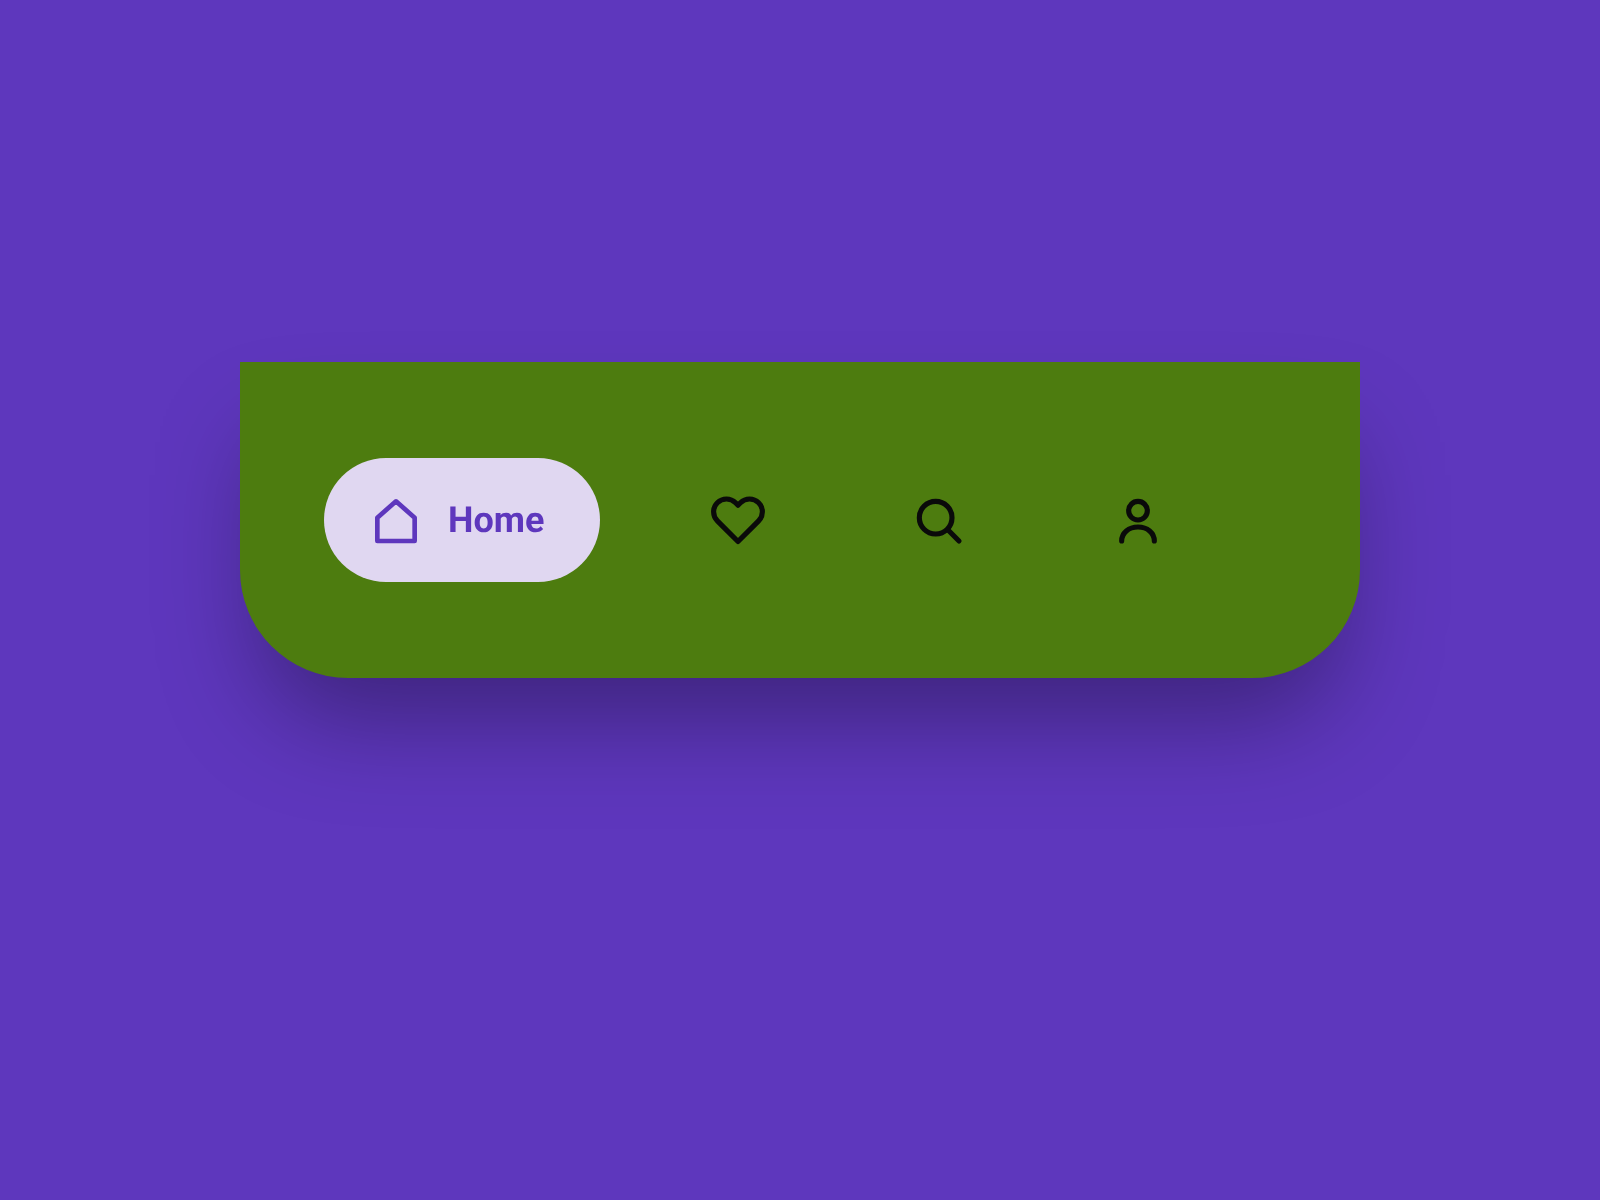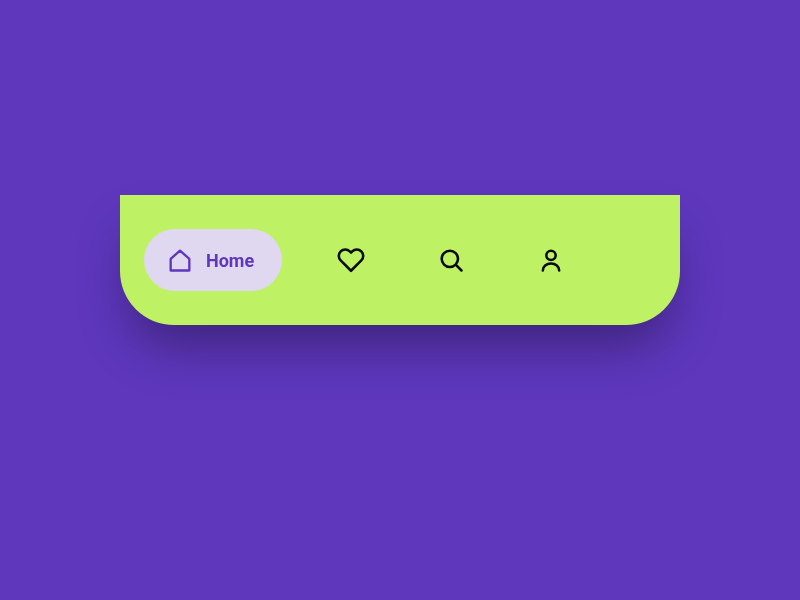--- a/index.html
+++ b/index.html
@@ -8,27 +8,27 @@
     height: 600px;
     background: #5e37bd;
     display: flex;
     align-items: center;
     justify-content: center;
     font-family: -apple-system, BlinkMacSystemFont, "Segoe UI", Roboto, sans-serif;
     overflow: hidden;
   }
   .nav-container {
     width: 560px;
-    height: 130px;
-    background: #bef264;
+    height: 158px;
+    background: #4d7c0f;
     border-radius: 0 0 54px 54px;
     box-shadow: 0 30px 50px -10px rgba(0,0,0,0.35);
     display: flex;
     align-items: center;
-    padding: 0 24px;
+    padding: 0 42px;
     gap: 38px;
     margin-top: -80px;
   }
   .nav-item {
     height: 62px;
     display: flex;
     align-items: center;
     justify-content: center;
     border-radius: 40px;
     cursor: pointer;

